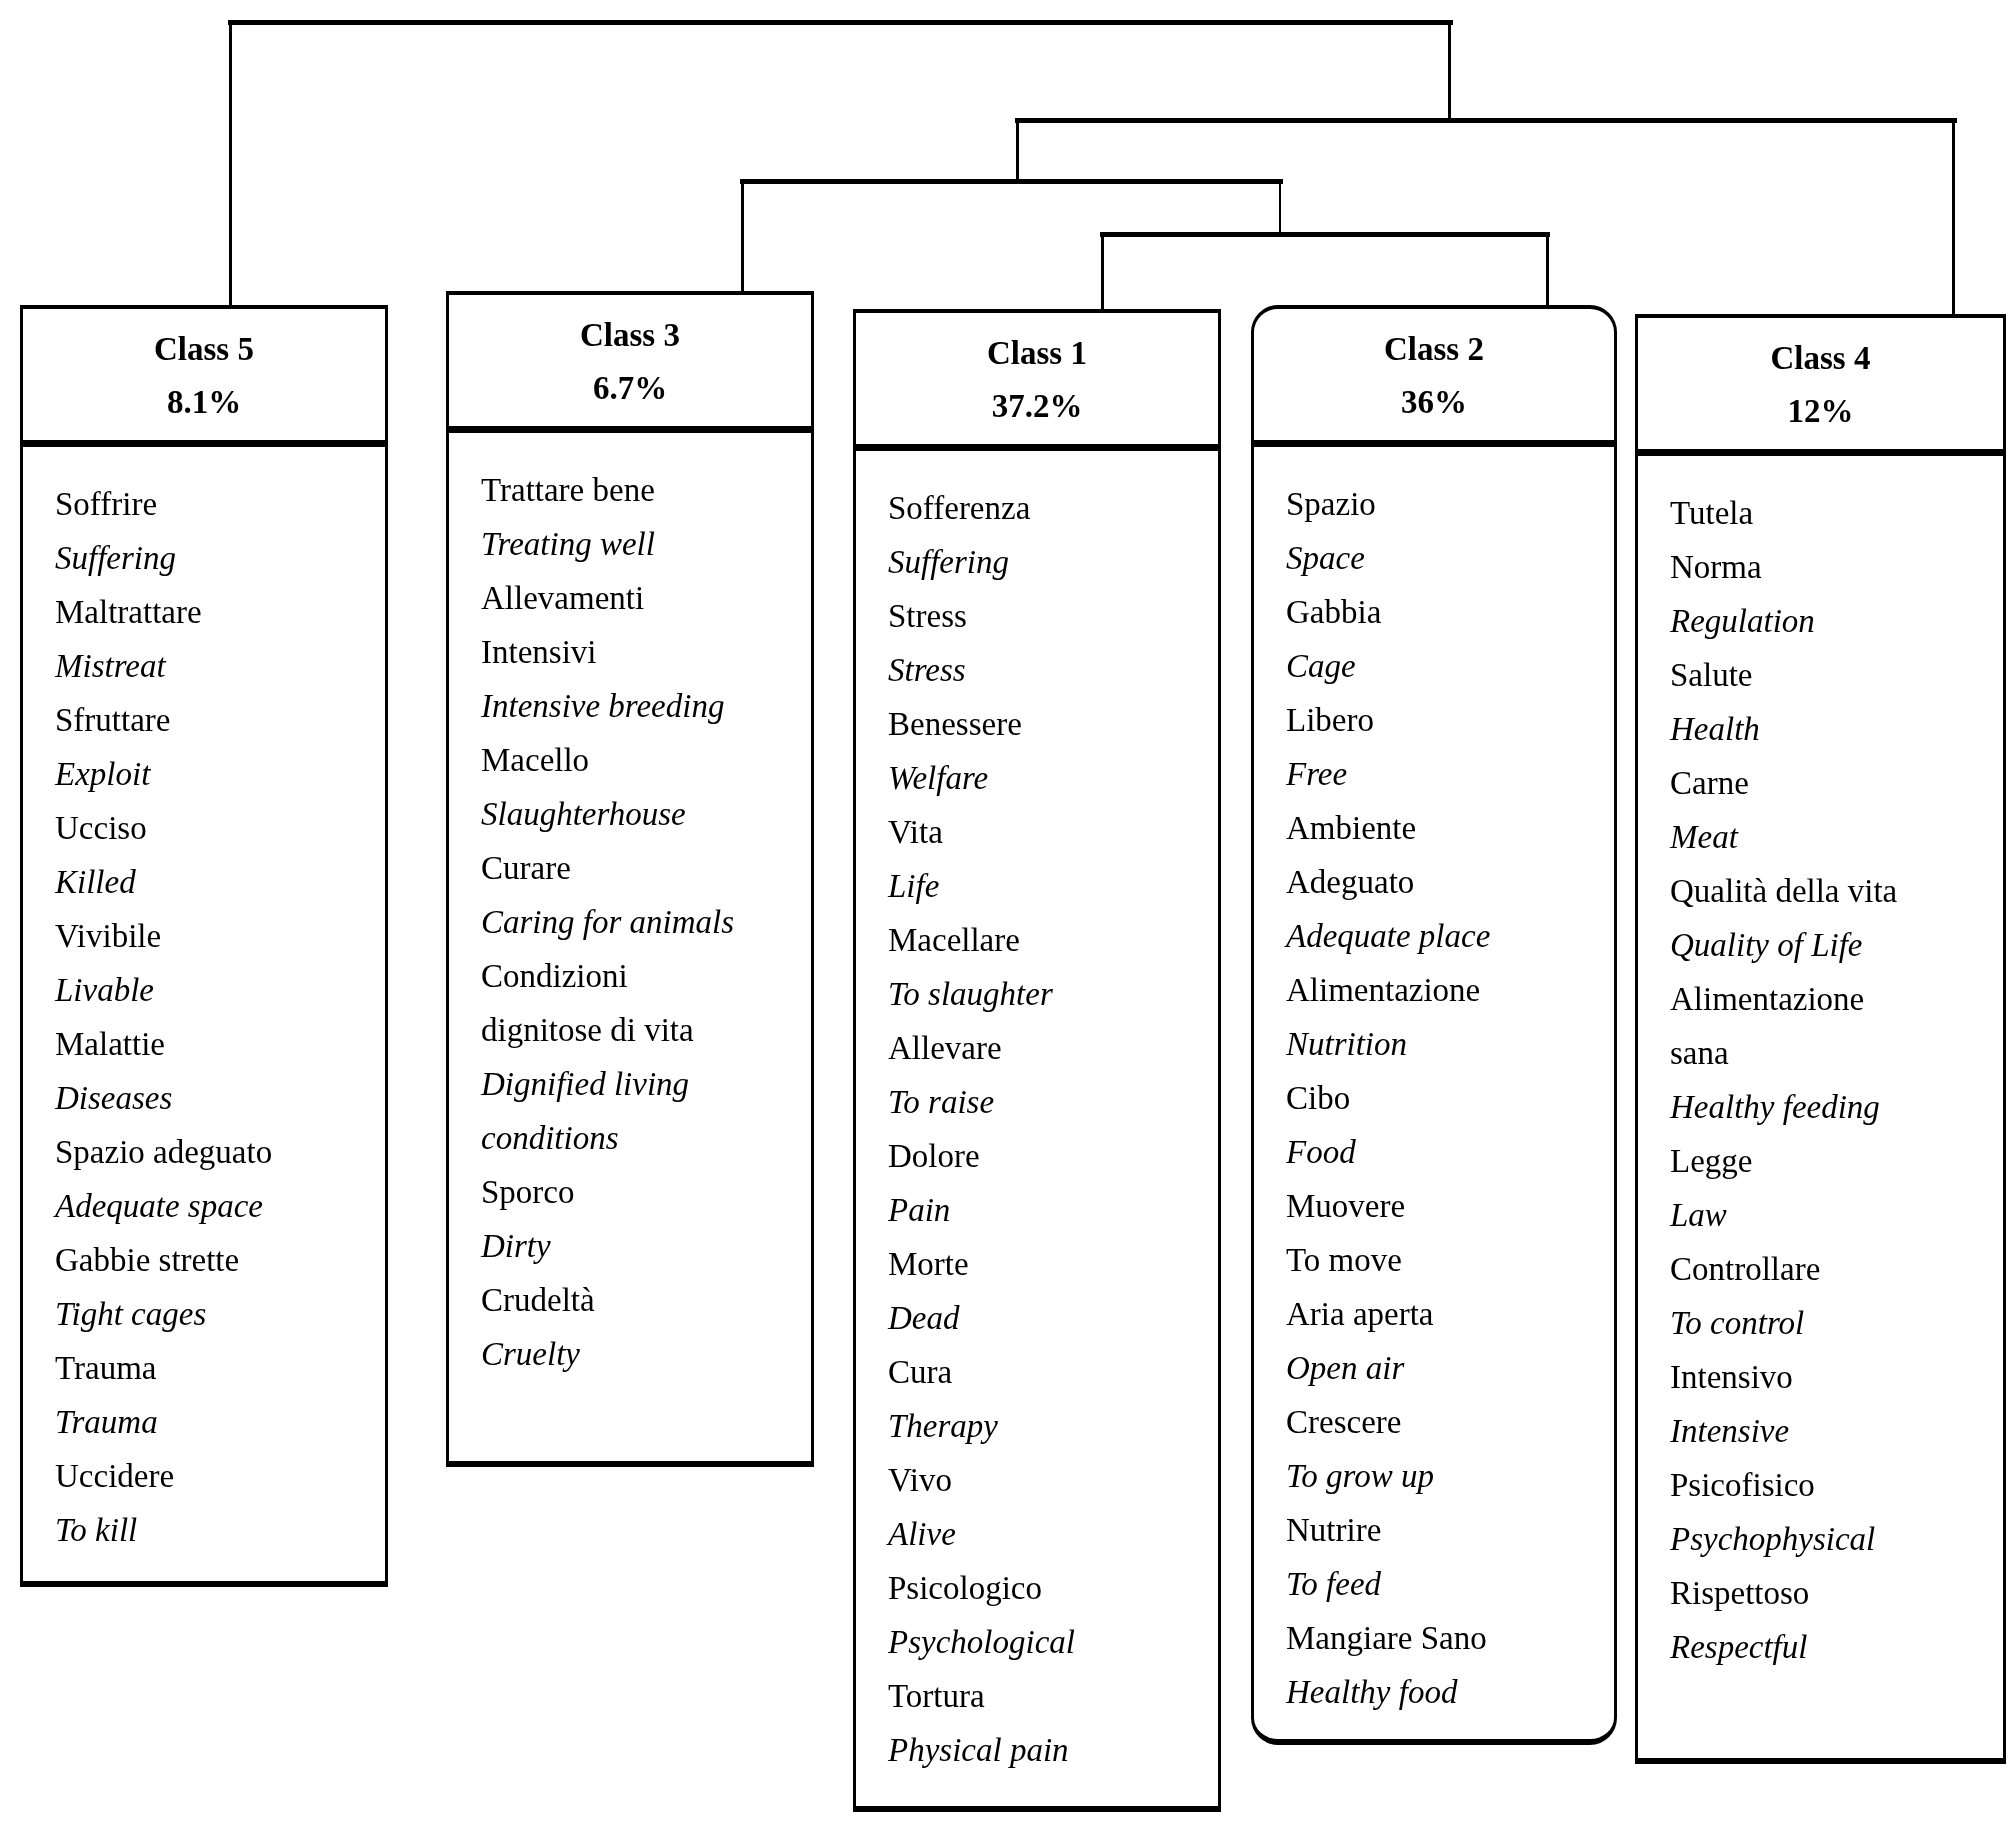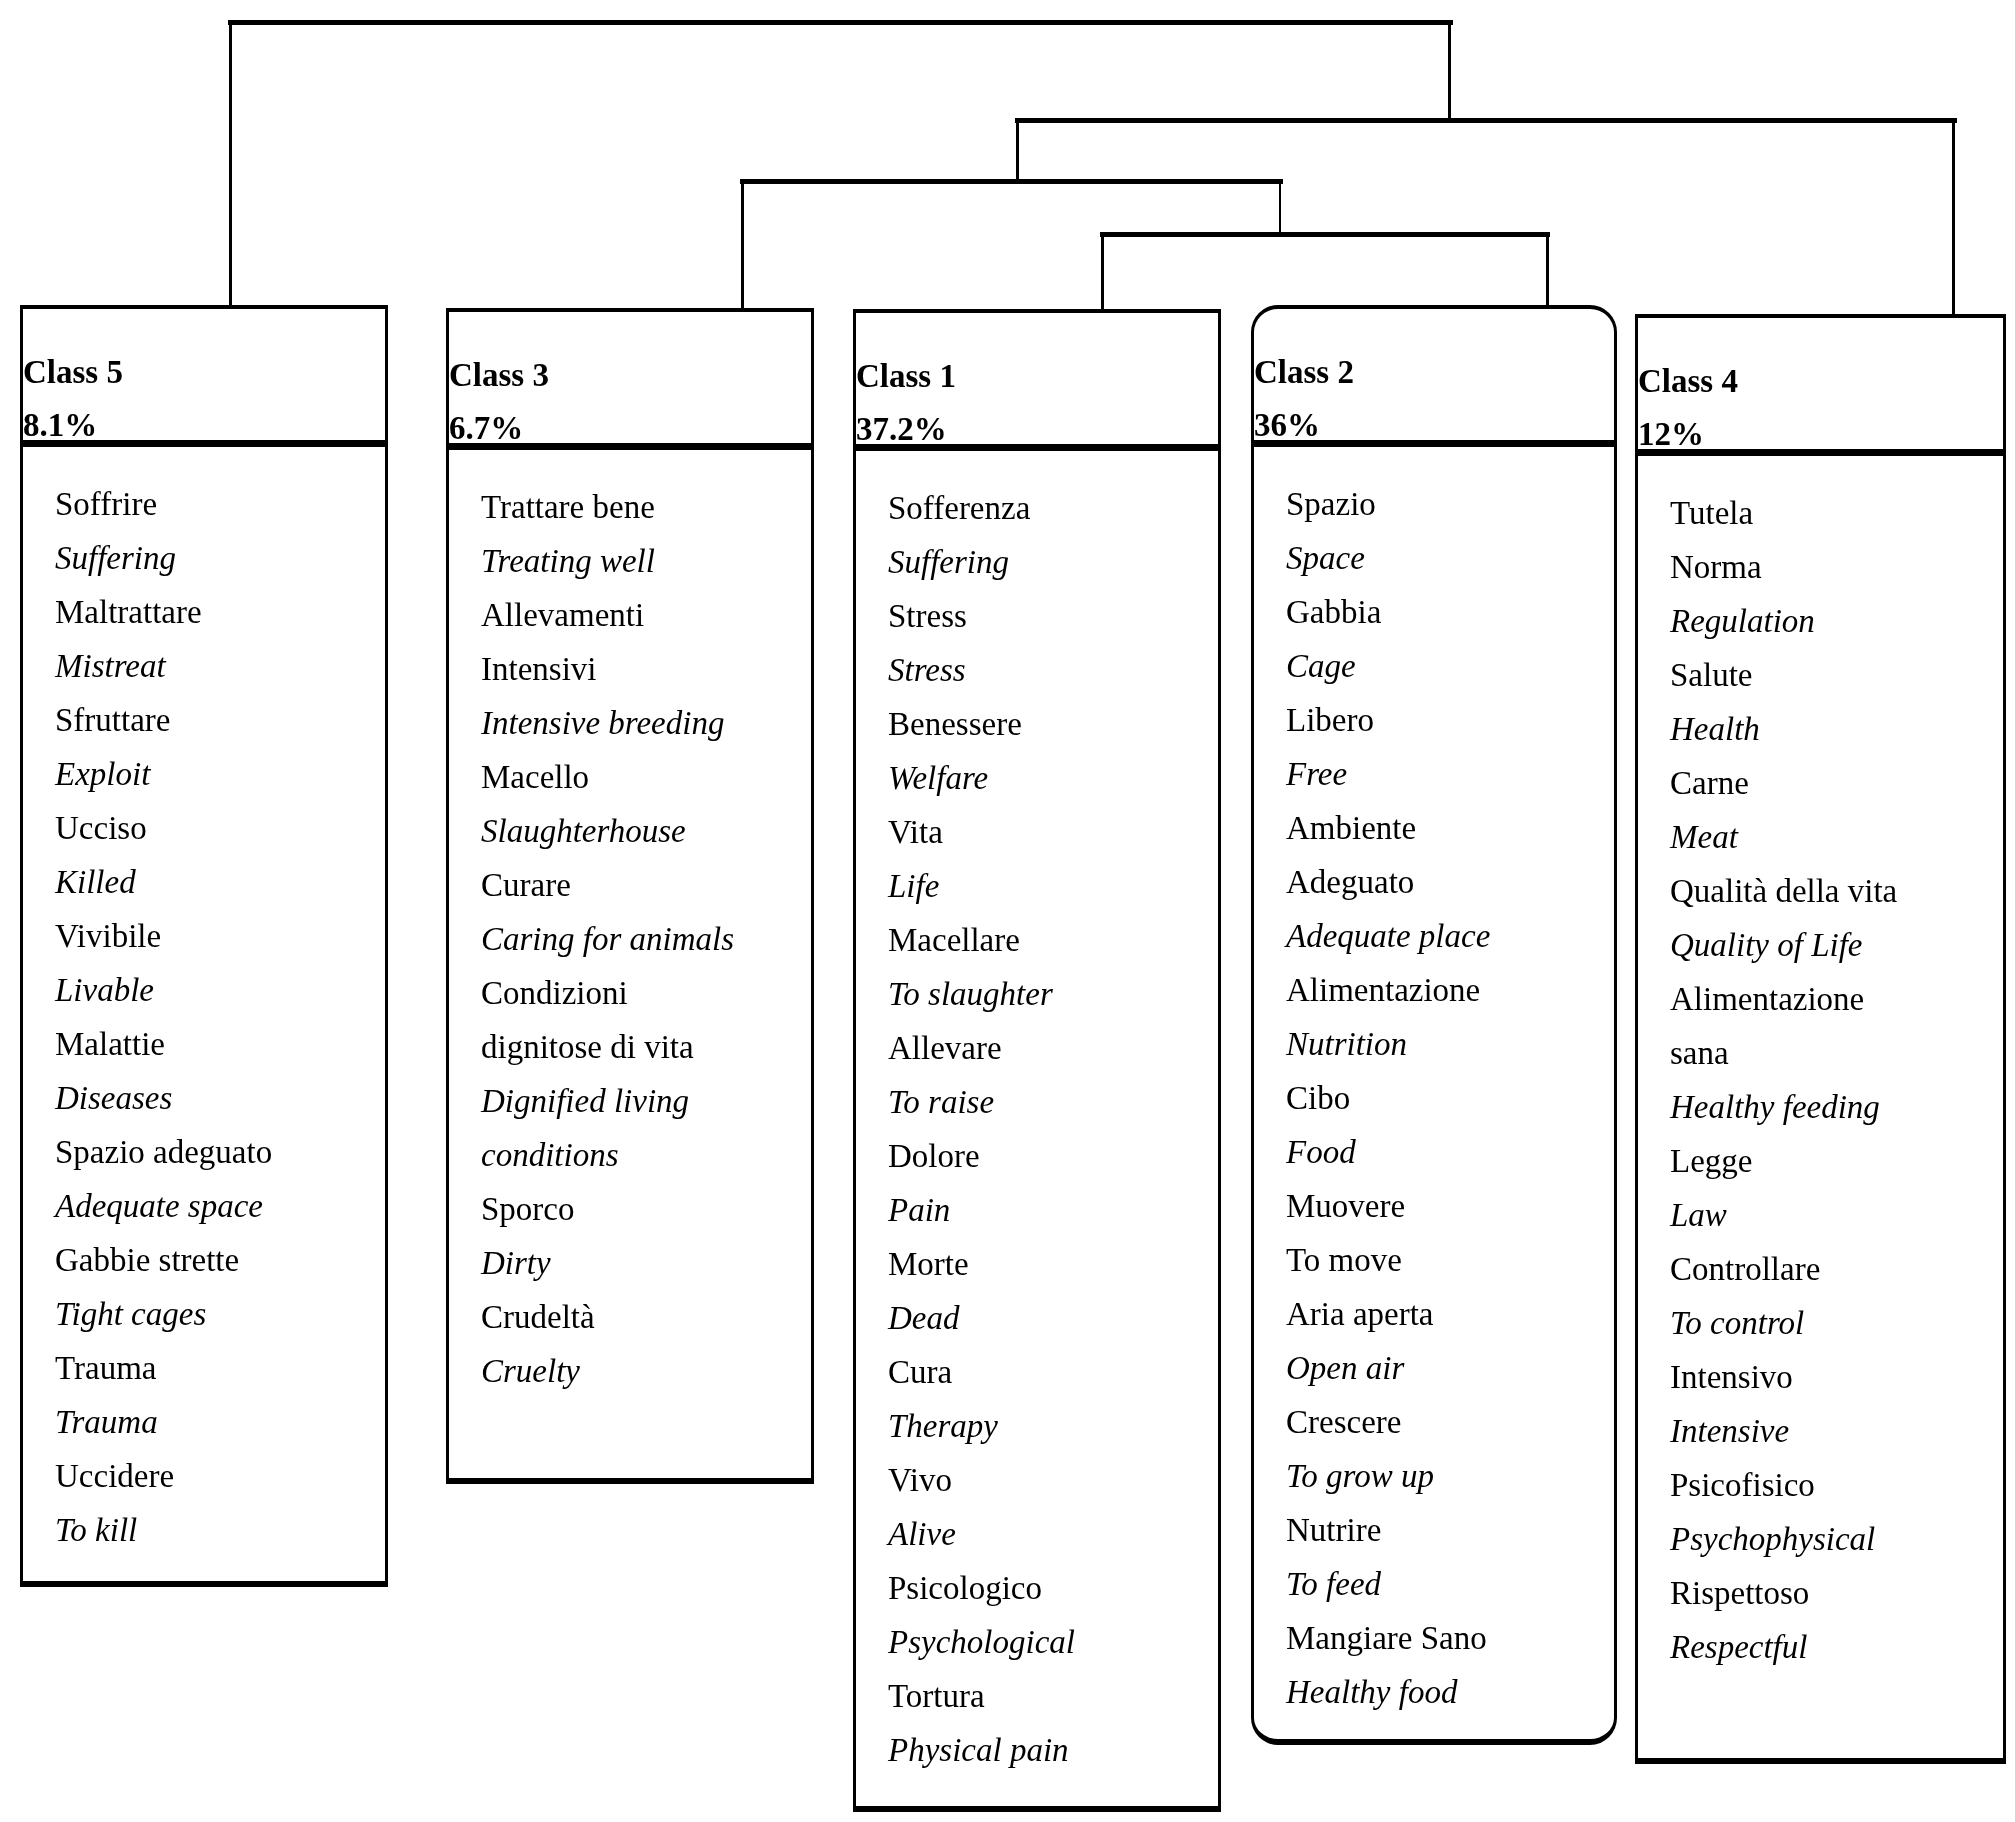--- a/index.html
+++ b/index.html
@@ -2,26 +2,26 @@
 <html style="font-size:9px"><head>
 <meta charset="utf-8">
 <style>
   html,body{margin:0;padding:0;background:#fff;}
   .page{position:relative;width:2015px;height:1823px;background:#fff;
         font-family:"Liberation Serif","DejaVu Serif",serif;color:#000;overflow:hidden;}
   .tree{position:absolute;left:0;top:0;}
   .cbox{position:absolute;box-sizing:border-box;border:3.4px solid #000;
         border-top-width:4.6px;border-bottom-width:6.8px;background:#fff;}
   .chead{box-sizing:border-box;height:138px;border-bottom:7.4px solid #000;
-         padding-top:37px;font-weight:bold;font-size:33px;line-height:53px;}
+         text-align:center;padding-top:14px;font-weight:bold;font-size:33px;line-height:53px;}
   .citems{padding:30px 10.3px 0 32px;font-size:33px;line-height:54px;}
   .line{white-space:nowrap;}
   .line.it{font-style:italic;}
   .b1{left:20px;top:305px;width:368px;height:1282px;}
-  .b2{left:446px;top:308px;width:368px;height:1176px;}
+  .b2{left:446px;top:291px;width:368px;height:1176px;}
   .b3{left:853px;top:309px;width:368px;height:1503px;}
   .b4{left:1251px;top:305px;width:366px;height:1440px;border-radius:27px;}
   .b5{left:1635px;top:314px;width:371px;height:1450px;}
 </style>
 </head>
 <body>
 
 <div class="page">
 
   <svg class="tree" width="2015" height="342" viewBox="0 0 3530 600" shape-rendering="crispEdges">

